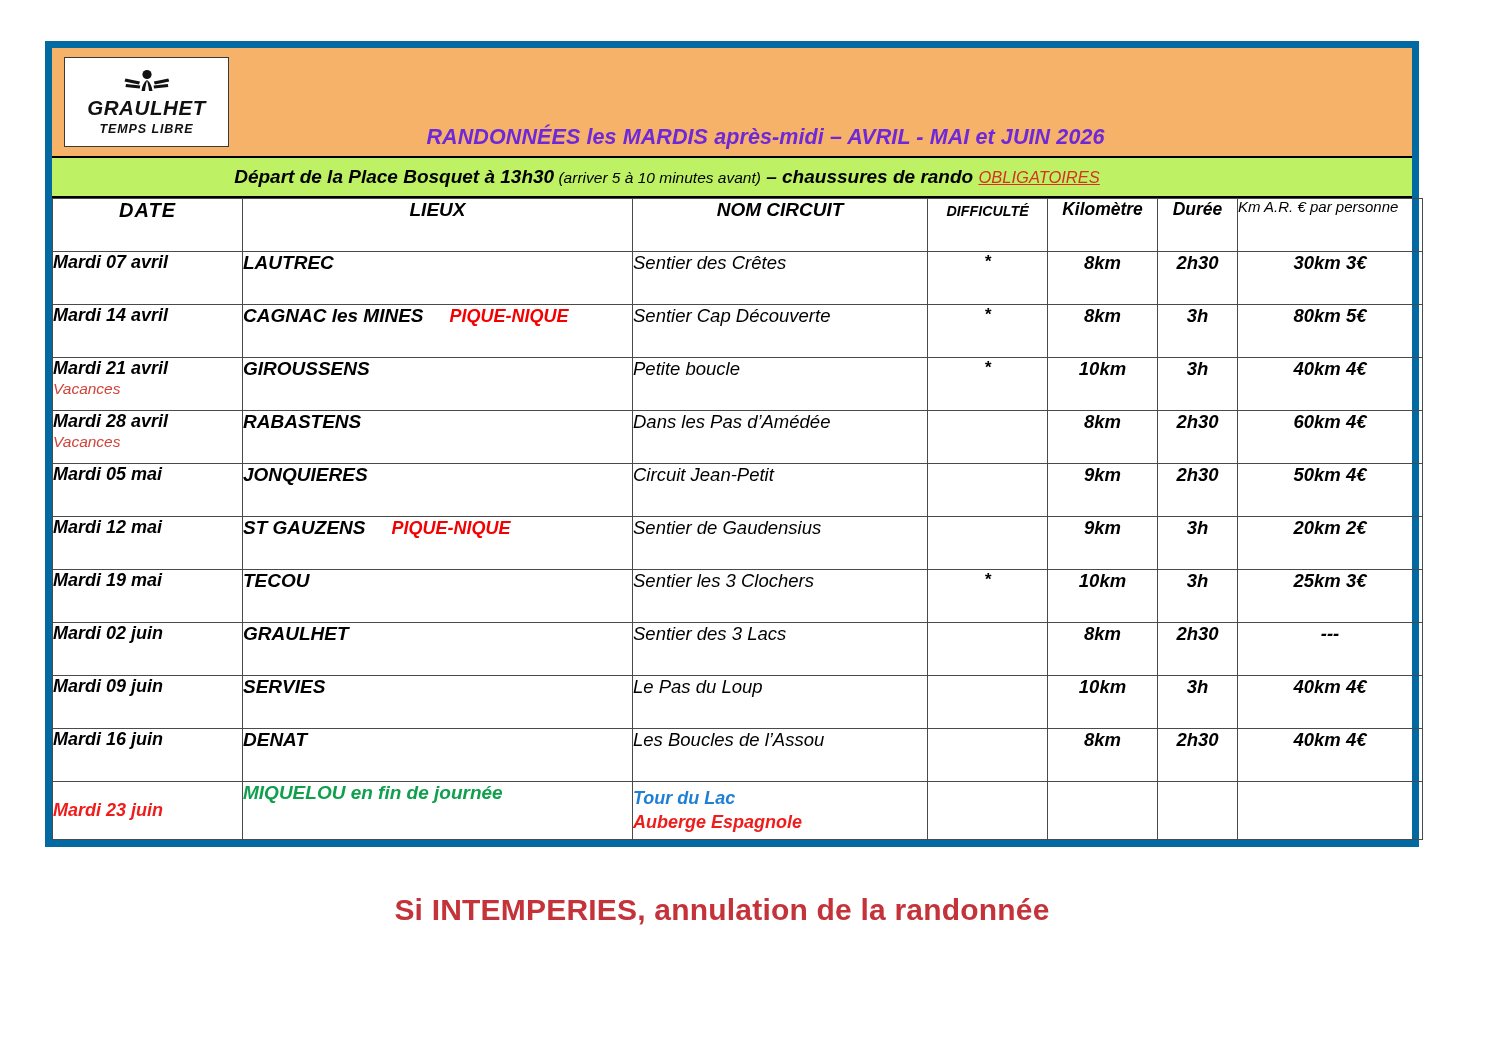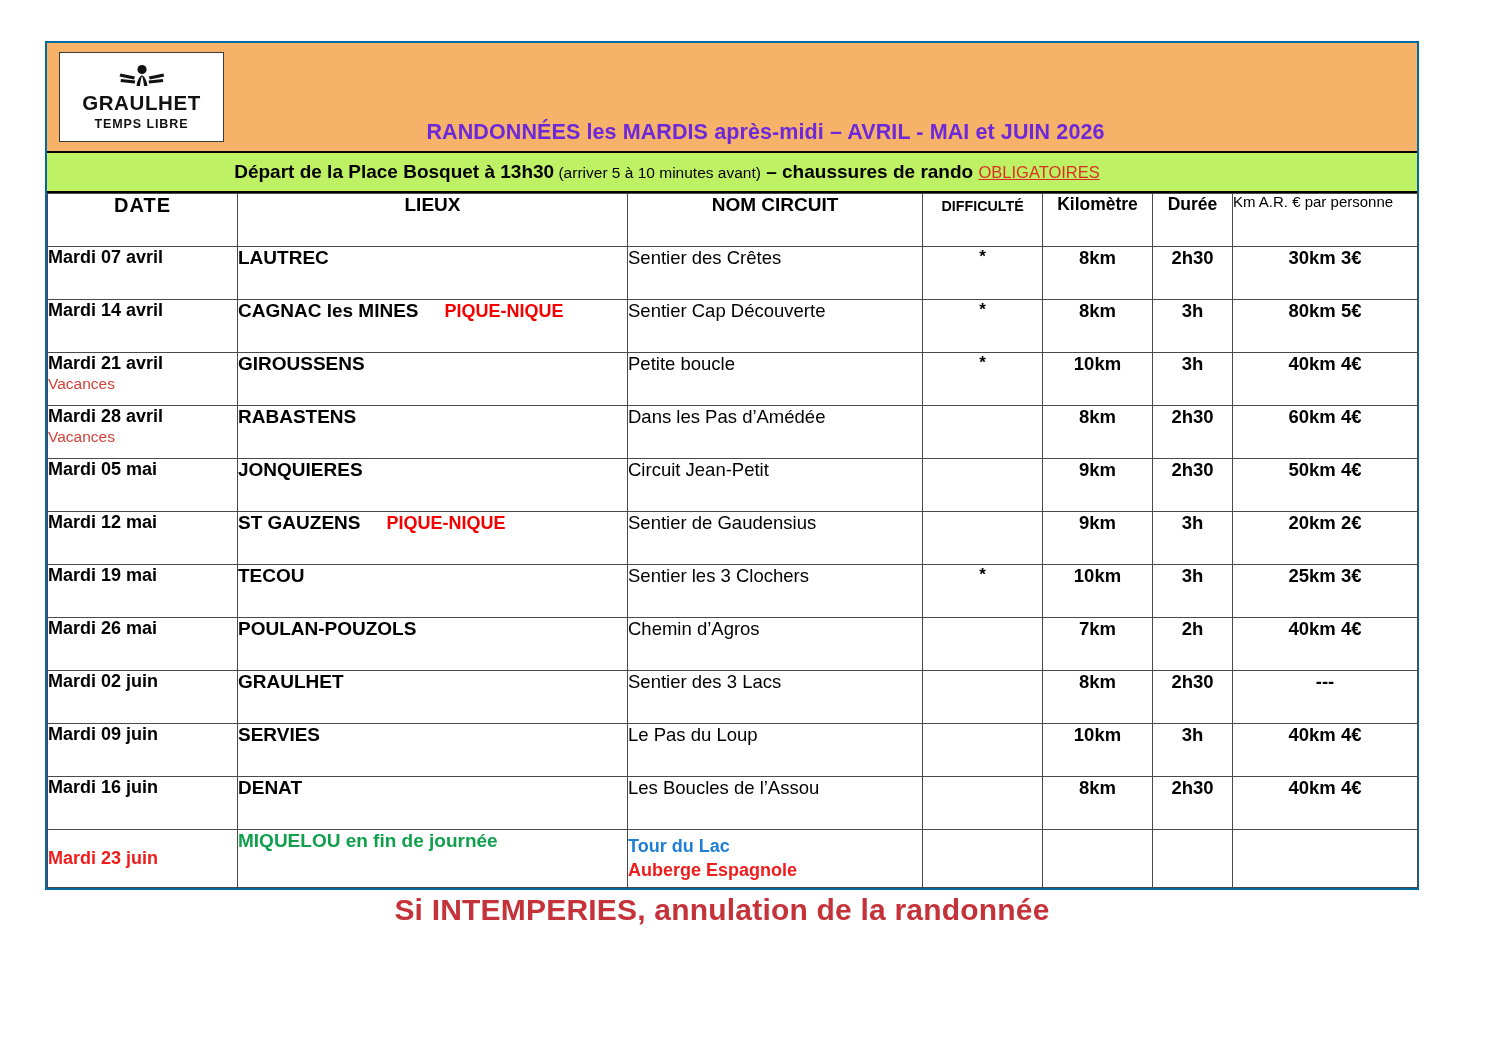--- a/index.html
+++ b/index.html
@@ -20,23 +20,24 @@
     height: 1058px;
     background: #ffffff;
   }
 
   
   .sheet {
     position: absolute;
     left: 45px;
     top: 41px;
     width: 1374px;
-    border: 2px solid #0369a1;
+    border: 7px solid #0369a1;
     box-sizing: border-box;
     background: #ffffff;
+    font-style: italic;
   }
 
   
   .banner {
     display: flex;
     align-items: stretch;
     background: #F7B26A;
     height: 110px;
     border-bottom: 2px solid #000000;
     box-sizing: border-box;
@@ -388,33 +389,20 @@
                 <span>TECOU</span>
               </div>
             </td>
             <td class="circ-cell"><span>Sentier les 3 Clochers</span></td>
             <td class="diff-cell"><span>*</span></td>
             <td class="km-cell"><span>10km</span></td>
             <td class="dur-cell"><span>3h</span></td>
             <td class="prix-cell"><span>25km 3€</span></td>
           </tr>
           <tr>
-            <td class="date-cell"><span>Mardi 26 mai</span></td>
-            <td class="lieux-cell">
-              <div class="lieux-inner">
-                <span>POULAN-POUZOLS</span>
-              </div>
-            </td>
-            <td class="circ-cell"><span>Chemin d’Agros</span></td>
-            <td class="diff-cell"><span></span></td>
-            <td class="km-cell"><span>7km</span></td>
-            <td class="dur-cell"><span>2h</span></td>
-            <td class="prix-cell"><span>40km 4€</span></td>
-          </tr>
-          <tr>
             <td class="date-cell"><span>Mardi 02 juin</span></td>
             <td class="lieux-cell">
               <div class="lieux-inner">
                 <span>GRAULHET</span>
               </div>
             </td>
             <td class="circ-cell"><span>Sentier des 3 Lacs</span></td>
             <td class="diff-cell"><span></span></td>
             <td class="km-cell"><span>8km</span></td>
             <td class="dur-cell"><span>2h30</span></td>

